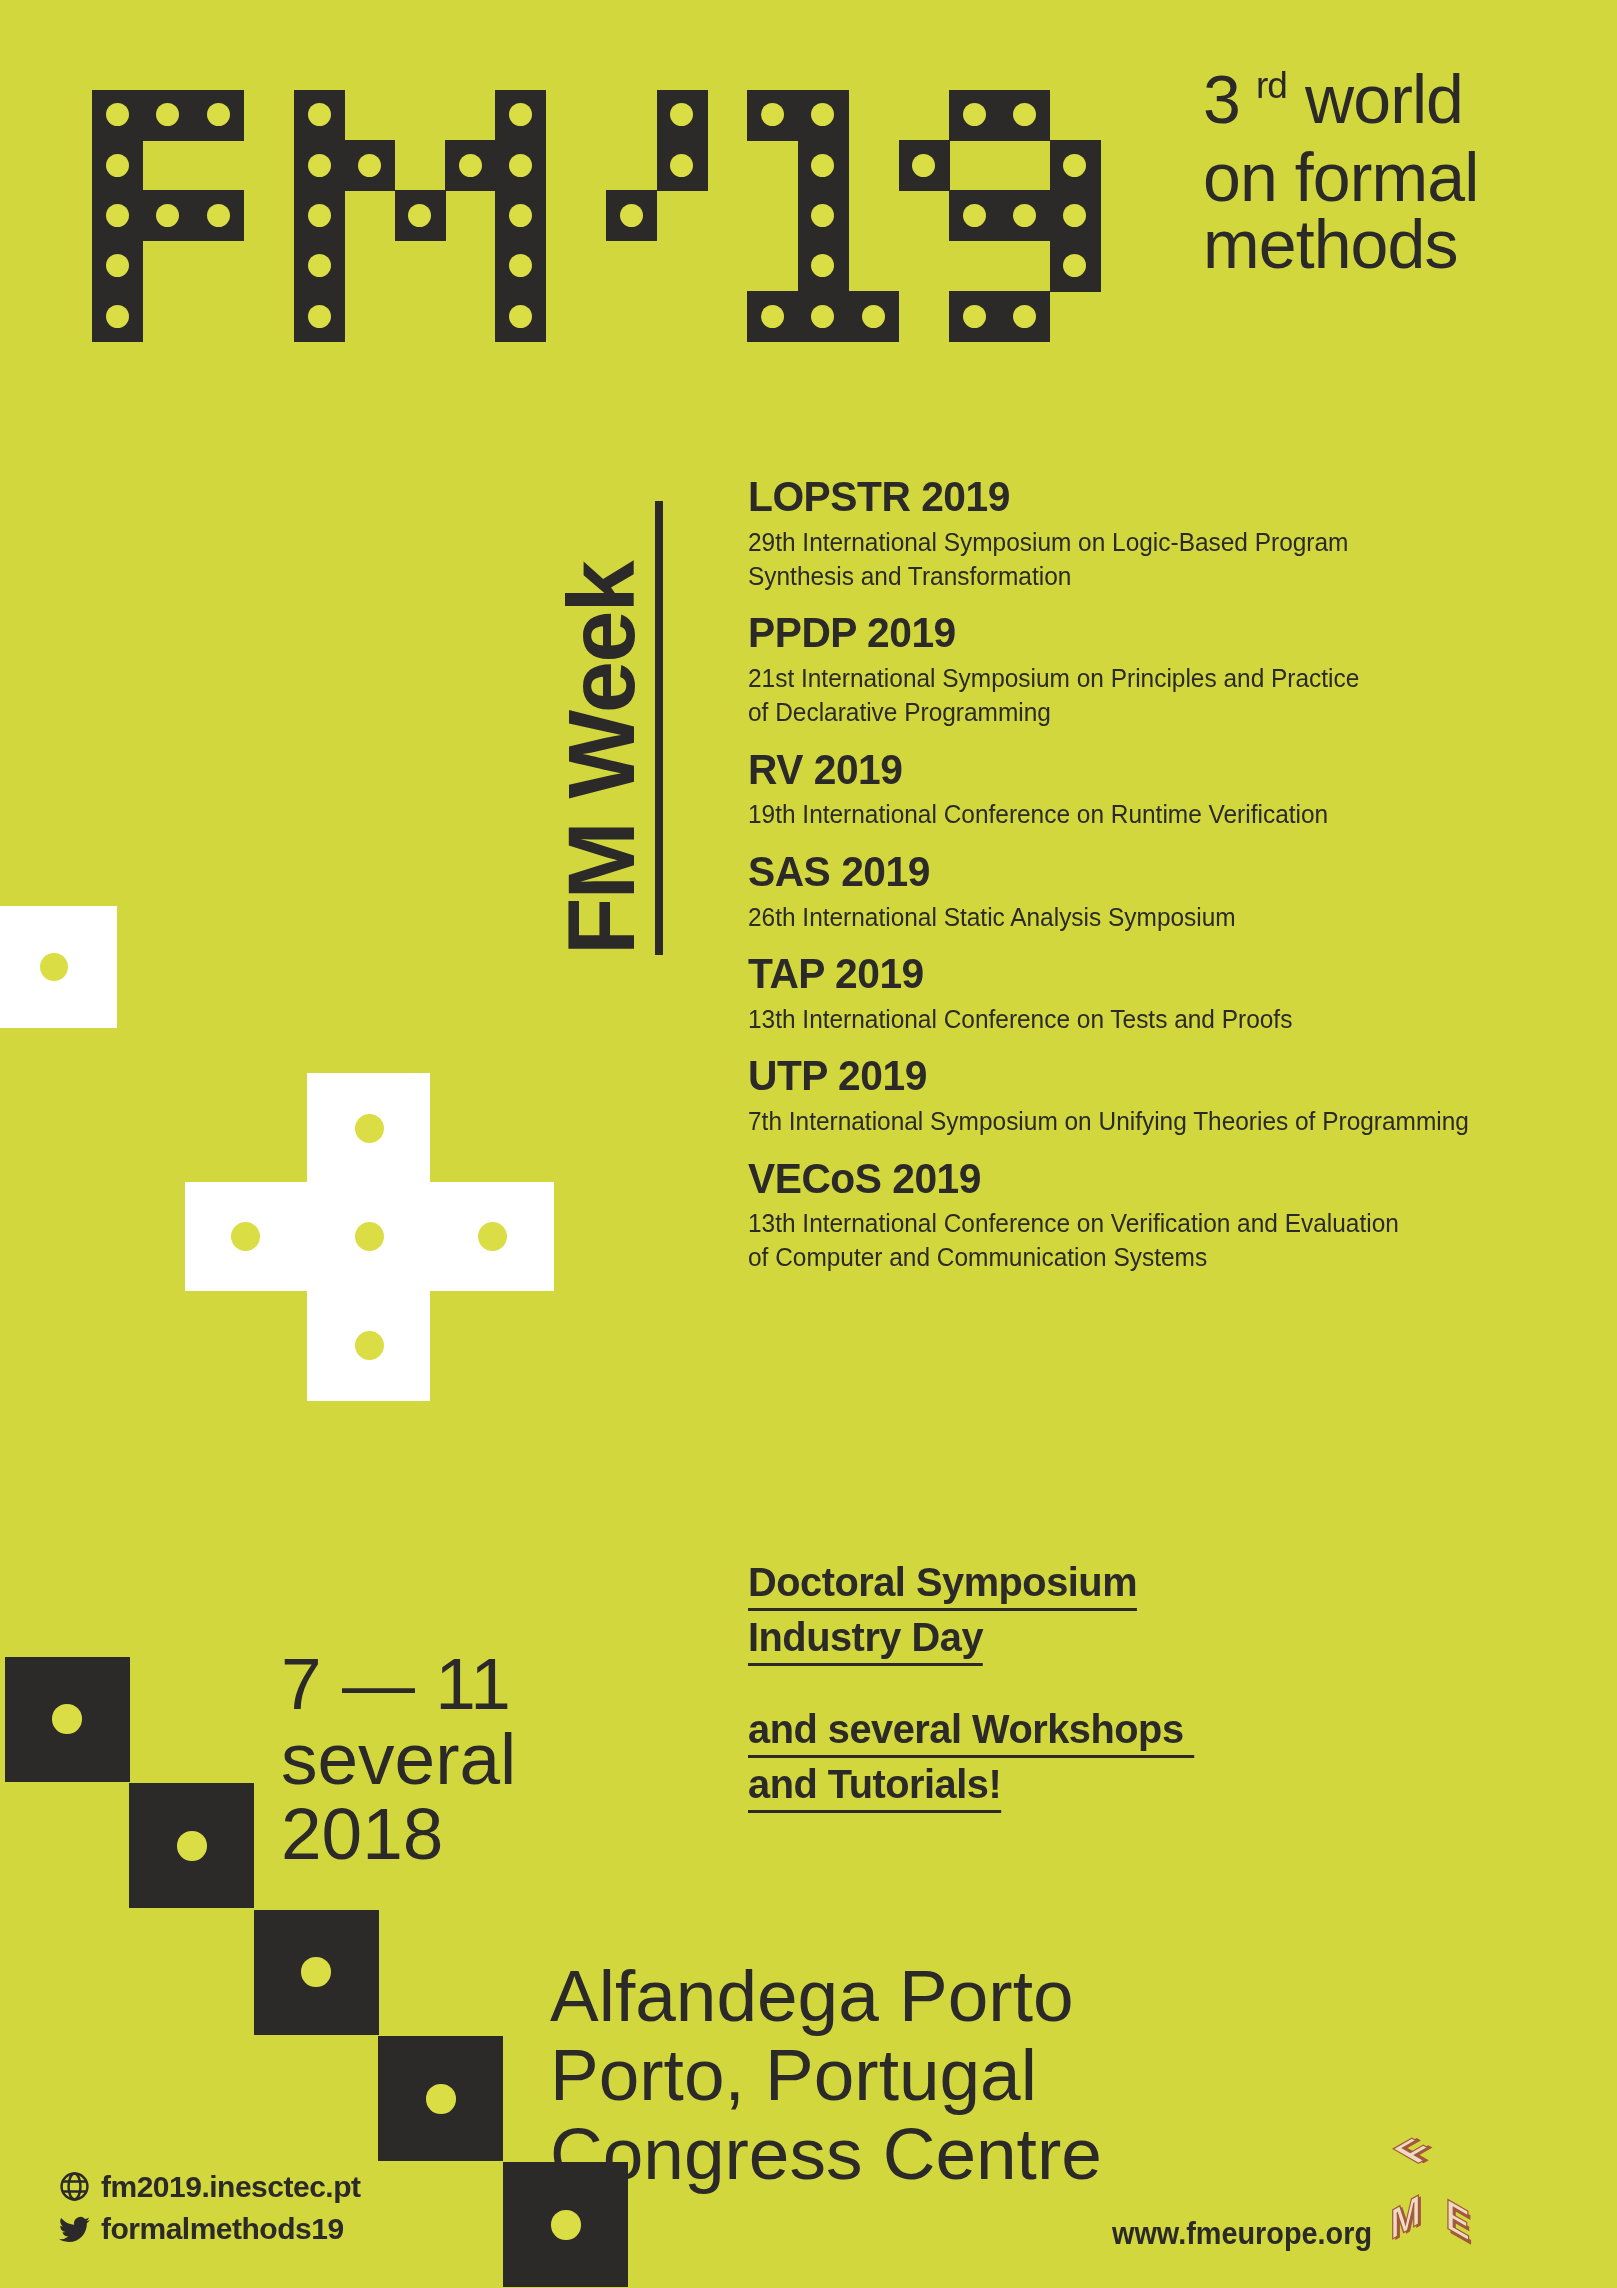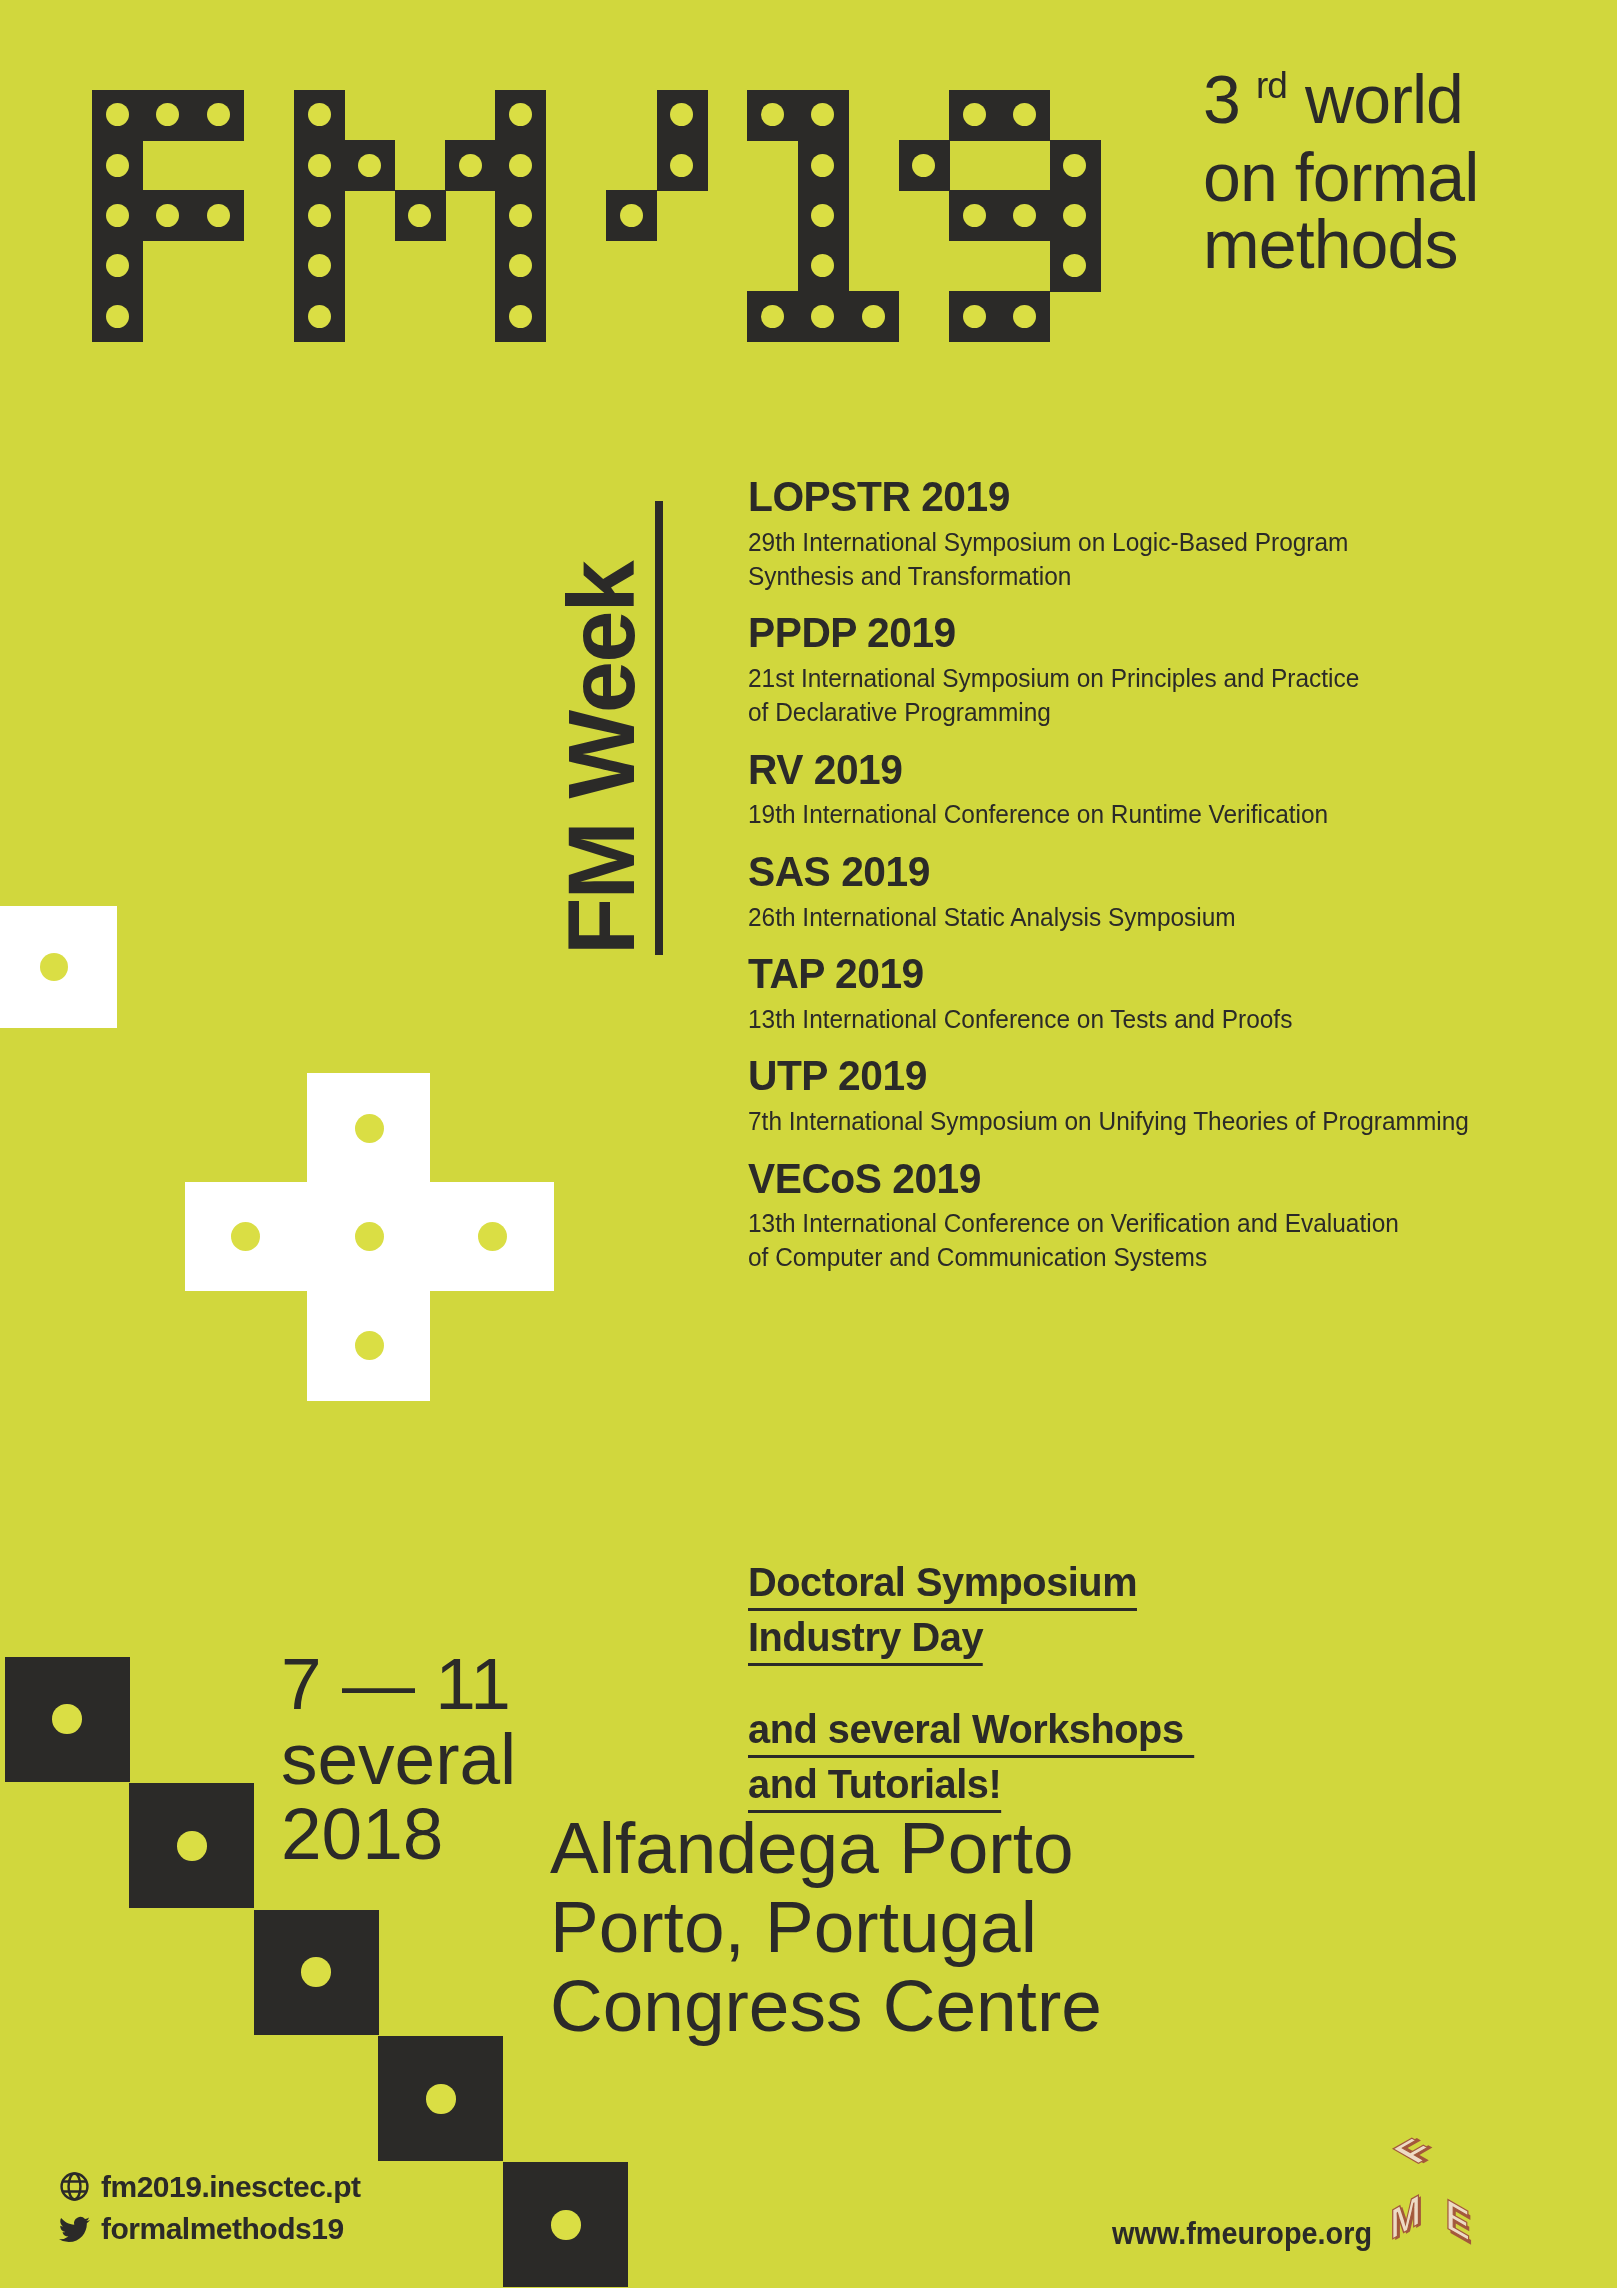--- a/index.html
+++ b/index.html
@@ -27,21 +27,21 @@
   #conf-list{position:absolute;left:748px;top:473px;width:831px;}
   .conf-title{font-weight:bold;font-size:42px;line-height:48px;margin:0 0 3.7px 0;letter-spacing:-0.5px;transform:scaleX(0.97);transform-origin:left;}
   .conf-desc{font-size:26px;line-height:34px;margin:0 0 16.6px 0;transform:scaleX(0.94);transform-origin:left;}
   
   #highlights{position:absolute;left:748px;top:1562px;}
   .hl-line{margin-bottom:6.5px;font-size:41px;line-height:41px;font-weight:bold;}
   .hl-line span{display:inline-block;border-bottom:3.7px solid #2b2a28;padding-bottom:4.6px;transform:scaleX(0.97);transform-origin:left;letter-spacing:-0.5px;}
   .hl-gap{height:37px;}
   
   #date-block{position:absolute;left:281px;top:1646px;font-size:73px;line-height:75px;}
-  #venue-block{position:absolute;left:550px;top:1808px;font-size:73px;line-height:79px;}
+  #venue-block{position:absolute;left:550px;top:1956px;font-size:73px;line-height:79px;}
   
   .white-square{position:absolute;left:-9.2px;top:906px;width:126px;height:122px;background:#ffffff;}
   .wdot{position:absolute;left:40px;top:953px;width:28px;height:28px;border-radius:50%;background:#dade44;}
   .cross-h{position:absolute;left:185px;top:1182px;width:369px;height:109px;background:#ffffff;}
   .cross-v{position:absolute;left:307px;top:1073px;width:123px;height:328px;background:#ffffff;}
   .cross-dot{position:absolute;width:29px;height:29px;border-radius:50%;background:#dade44;}
   .stair{position:absolute;width:125px;height:125px;background:#2b2a28;}
   .stair-dot{position:absolute;width:29.5px;height:29.5px;border-radius:50%;background:#dade44;}
   
   #footer-left{position:absolute;left:59px;top:2168px;}

